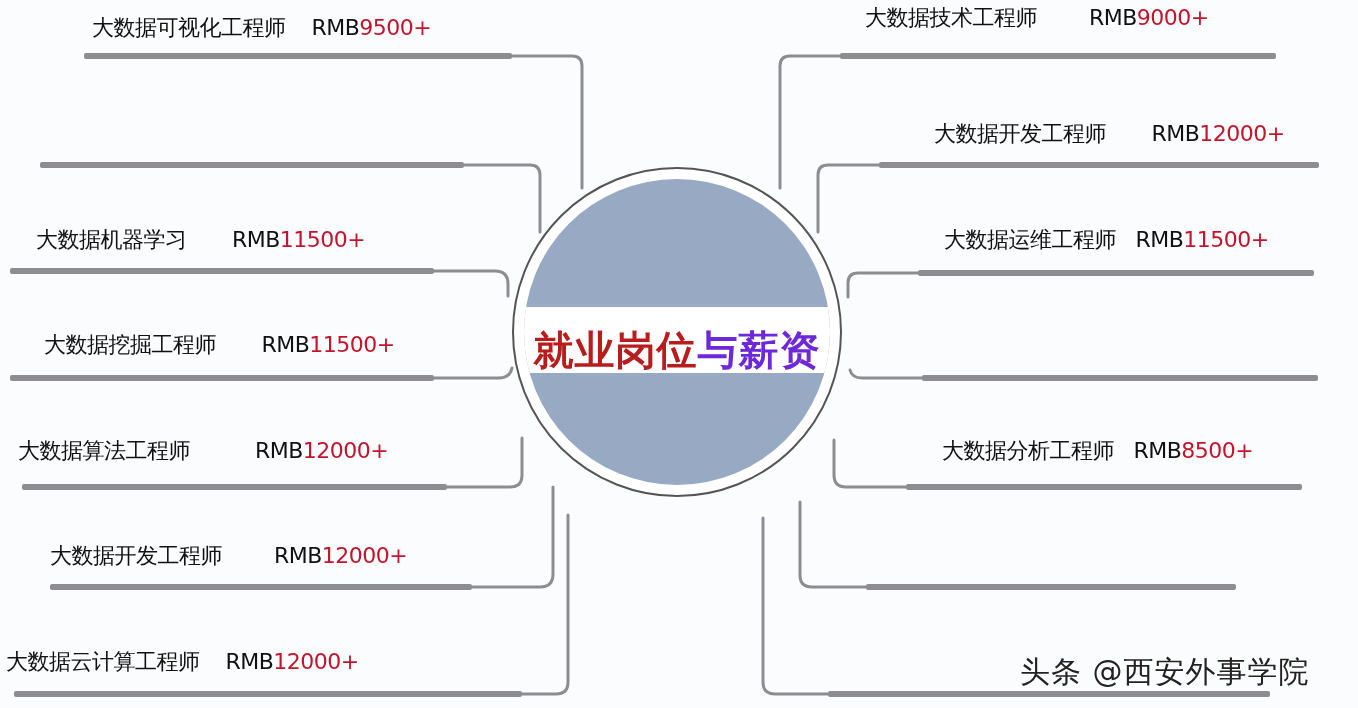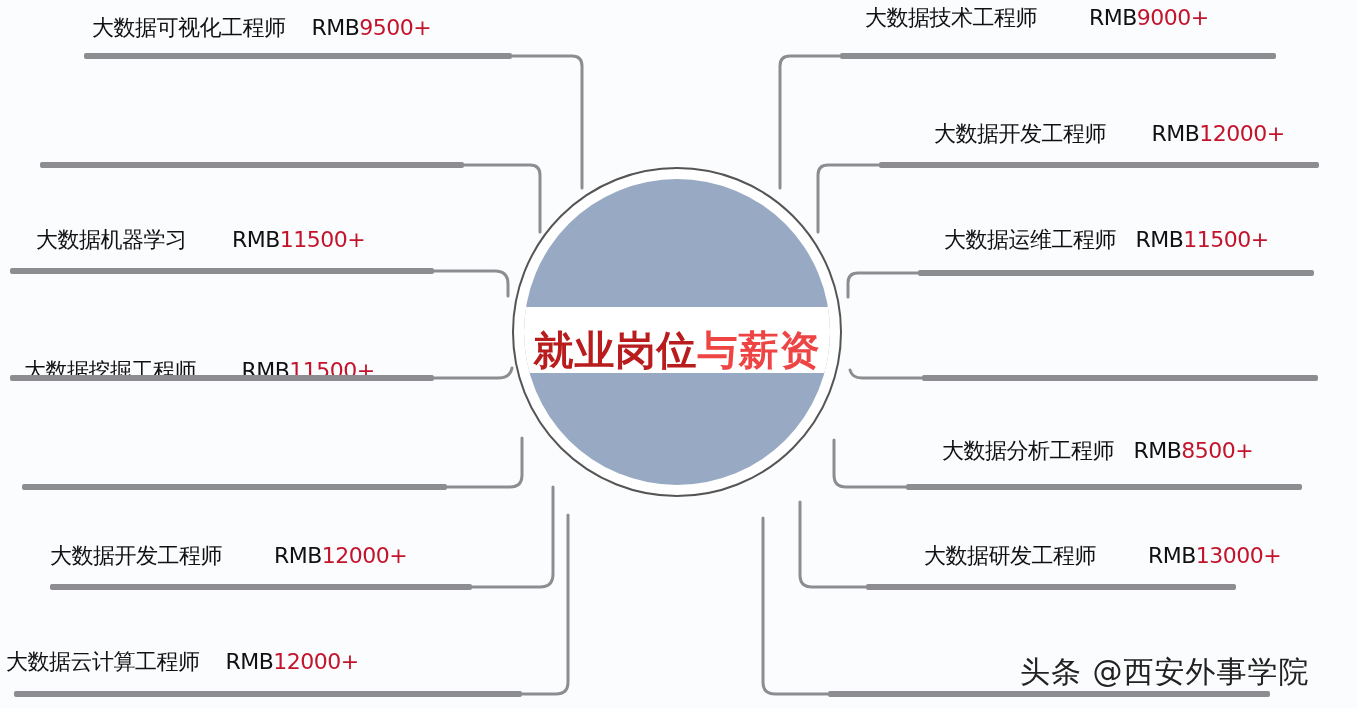--- a/index.html
+++ b/index.html
@@ -12,21 +12,21 @@
   .bar { position:absolute; height:6px; background:#8d8d91; border-radius:2px; }
   svg.lines { position:absolute; left:0; top:0; }
   .center { position:absolute; left:512px; top:167px; width:330px; height:330px; border-radius:50%;
             border:2px solid #555; background:#fff; box-sizing:border-box; }
   .center .inner { position:absolute; left:10px; top:10px; right:10px; bottom:10px; border-radius:50%;
                    background:#98a9c3; overflow:hidden; }
   .center .band { position:absolute; left:0; right:0; top:128px; height:66px; background:#fff; }
   .center-title { position:absolute; left:512px; top:326px; width:330px; text-align:center;
                   font-size:40px; font-weight:bold; line-height:48px; letter-spacing:1px; }
   .center-title .black { color:#b91c1c; }
-  .center-title .red { color:#ef4444; }
+  .center-title .red { color:#6d28d9; }
   .watermark { position:absolute; left:1012px; top:652px; font-size:30px; color:#222;
                text-shadow:0 0 2px #fff, 0 0 3px #fff; white-space:nowrap; letter-spacing:1px;margin-left:8px; }
 </style>
 </head>
 <body>
 
 <div class="canvas">
 
   <svg class="lines" width="1358" height="708">
     <g fill="none" stroke="#8d8d91" stroke-width="3" stroke-linecap="round">
@@ -54,25 +54,28 @@
   </div>
   <div class="bar" style="left:84px; top:53px; width:428px;"></div>
 
   <div class="bar" style="left:40px; top:162px; width:424px;"></div>
 
   <div class="label" style="left:36px; top:226px;">
     <span>大数据机器学习</span>&nbsp;&nbsp;&nbsp;&nbsp;&nbsp;&nbsp;&nbsp;<span class="rmb">RMB</span><span class="amt">11500+</span>
   </div>
   <div class="bar" style="left:10px; top:268px; width:424px;"></div>
 
-  <div class="label" style="left:24px; top:331px;margin-top:26px;">
+  <div class="label" style="left:44px; top:331px;">
     <span>大数据挖掘工程师</span>&nbsp;&nbsp;&nbsp;&nbsp;&nbsp;&nbsp;&nbsp;<span class="rmb">RMB</span><span class="amt">11500+</span>
   </div>
   <div class="bar" style="left:10px; top:375px; width:424px;"></div>
 
+  <div class="label" style="left:18px; top:437px;">
+    <span>大数据算法工程师</span>&nbsp;&nbsp;&nbsp;&nbsp;&nbsp;&nbsp;&nbsp;&nbsp;&nbsp;&nbsp;<span class="rmb">RMB</span><span class="amt">12000+</span>
+  </div>
   <div class="bar" style="left:22px; top:484px; width:425px;"></div>
 
   <div class="label" style="left:50px; top:542px;">
     <span>大数据开发工程师</span>&nbsp;&nbsp;&nbsp;&nbsp;&nbsp;&nbsp;&nbsp;&nbsp;<span class="rmb">RMB</span><span class="amt">12000+</span>
   </div>
   <div class="bar" style="left:50px; top:584px; width:422px;"></div>
 
   <div class="label" style="left:6px; top:648px;">
     <span>大数据云计算工程师</span>&nbsp;&nbsp;&nbsp;&nbsp;<span class="rmb">RMB</span><span class="amt">12000+</span>
   </div>
@@ -93,23 +96,20 @@
   </div>
   <div class="bar" style="left:918px; top:270px; width:396px;"></div>
 
   <div class="bar" style="left:922px; top:375px; width:396px;"></div>
 
   <div class="label" style="left:942px; top:437px;">
     <span>大数据分析工程师</span>&nbsp;&nbsp;&nbsp;<span class="rmb">RMB</span><span class="amt">8500+</span>
   </div>
   <div class="bar" style="left:906px; top:484px; width:396px;"></div>
 
-  <div class="label" style="left:924px; top:542px;">
-    <span>大数据研发工程师</span>&nbsp;&nbsp;&nbsp;&nbsp;&nbsp;&nbsp;&nbsp;&nbsp;<span class="rmb">RMB</span><span class="amt">13000+</span>
-  </div>
   <div class="bar" style="left:866px; top:584px; width:370px;"></div>
 
   <div class="bar" style="left:828px; top:691px; width:442px;"></div>
 
   <div class="center">
     <div class="inner">
       <div class="band"></div>
     </div>
   </div>
   <div class="center-title">

